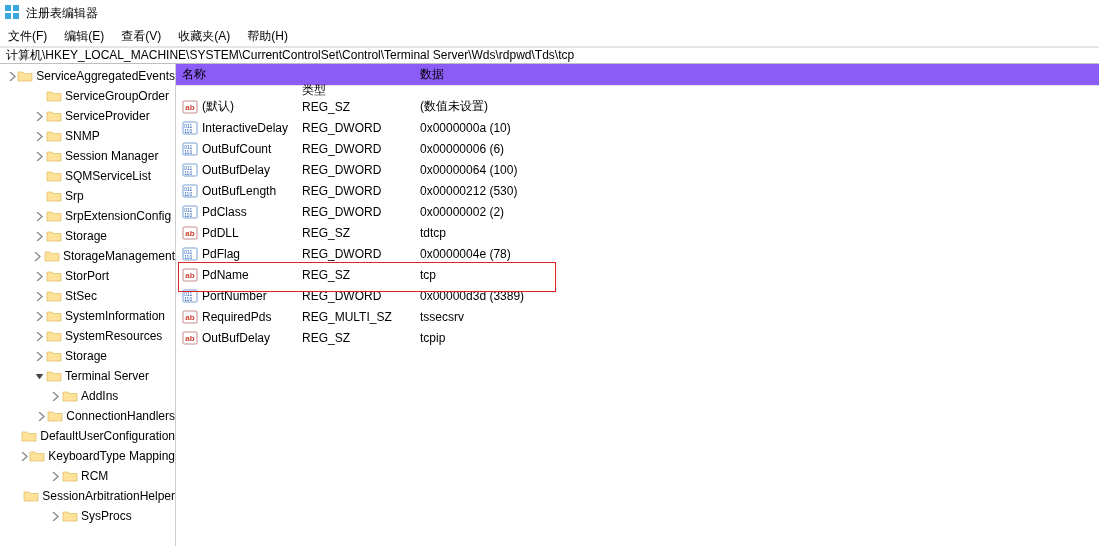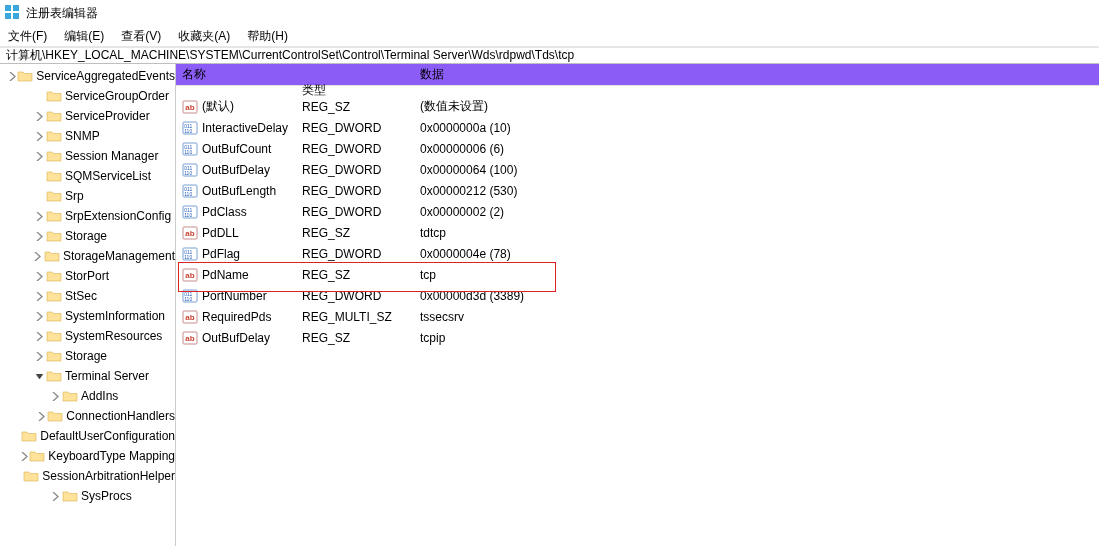--- a/index.html
+++ b/index.html
@@ -343,20 +343,34 @@
         </span>
         <span class="folder">
           <svg viewBox="0 0 16 14">
             <use href="#folder-icon"></use>
           </svg>
         </span>
         <span class="label">KeyboardType Mapping</span>
       </div>
       <div class="tree-row">
         <span class="indent" style="width: 48px;"></span>
+        <span class="chev">
+          <svg viewBox="0 0 9 9">
+            <use href="#chev-right"></use>
+          </svg>
+        </span>
+        <span class="folder">
+          <svg viewBox="0 0 16 14">
+            <use href="#folder-icon"></use>
+          </svg>
+        </span>
+        <span class="label">RCM</span>
+      </div>
+      <div class="tree-row">
+        <span class="indent" style="width: 48px;"></span>
         <span class="chev"></span>
         <span class="folder">
           <svg viewBox="0 0 16 14">
             <use href="#folder-icon"></use>
           </svg>
         </span>
         <span class="label">SessionArbitrationHelper</span>
       </div>
       <div class="tree-row">
         <span class="indent" style="width: 48px;"></span>

